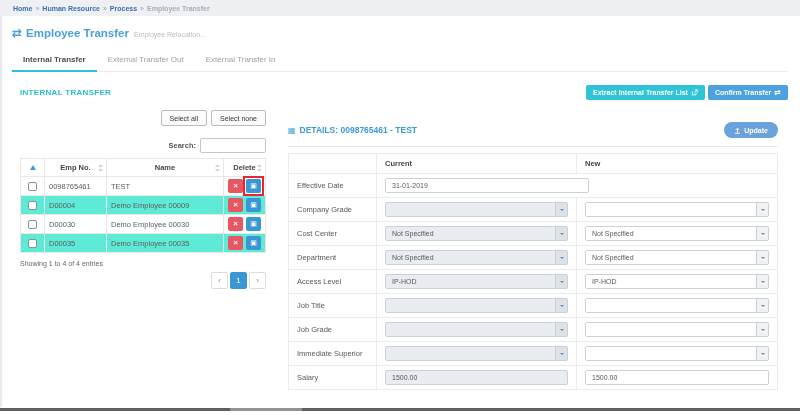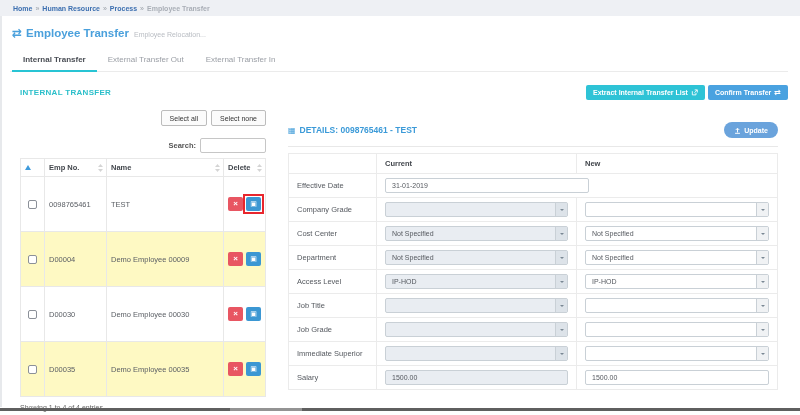--- a/index.html
+++ b/index.html
@@ -48,23 +48,23 @@
   .select-btn-row { display:flex; justify-content:flex-end; gap:4px; }
   .btn-light { background:#fbfbfb; border:1px solid #bcbcbc; color:#333; font-size:7px;
     height:16px; padding:0 8px; border-radius:2px; cursor:pointer; font-family:inherit; }
   .search-row { display:flex; justify-content:flex-end; align-items:center; margin-top:12px; }
   .search-label { font-size:7.5px; color:#555; font-weight:bold; margin-right:4px; }
   .search-input { width:66px; height:15px; border:1px solid #c6c6c6; border-radius:2px;
     font-size:7px; padding:0 4px; font-family:inherit; }
 
   table.emp-table { width:100%; border-collapse:collapse; margin-top:5px; }
   .emp-table th, .emp-table td { border:1px solid #e8e8e8; font-size:7.5px; }
-  .emp-table th { color:#42464c; font-weight:bold; text-align:left; padding:4px 4px; position:relative; }
-  .emp-table td { color:#5a5e64; padding:20px 4px; }
-  .emp-table tr.even td { background:#fef9c3; }
+  .emp-table th { color:#42464c; font-weight:bold; text-align:center; padding:4px 4px; position:relative; }
+  .emp-table td { color:#5a5e64; padding:2px 4px; }
+  .emp-table tr.even td { background:#5eead4; }
   .sort-icon { position:absolute; right:3px; top:50%; transform:translateY(-50%); opacity:.9; }
   .cb { display:inline-block; width:9px; height:9px; border:1px solid #8b9098; border-radius:2px;
     background:#fff; vertical-align:middle; cursor:pointer; }
   .col-check { width:24px; text-align:center; }
   .col-emp { width:62px; }
   .col-del { width:42px; }
   .actions-cell { display:flex; align-items:center; gap:3px; }
   .btn-del { width:15px; height:14px; background:#e85662; border:none; border-radius:2px;
     color:#fff; font-size:8px; font-weight:bold; line-height:12px; cursor:pointer;
     display:flex; align-items:center; justify-content:center; font-family:inherit; }

